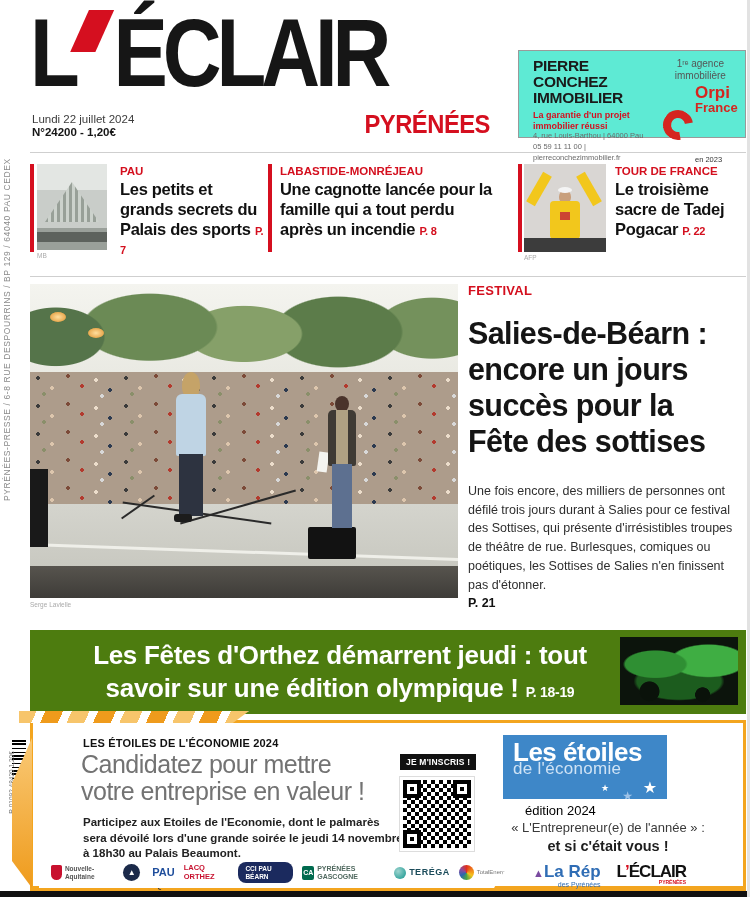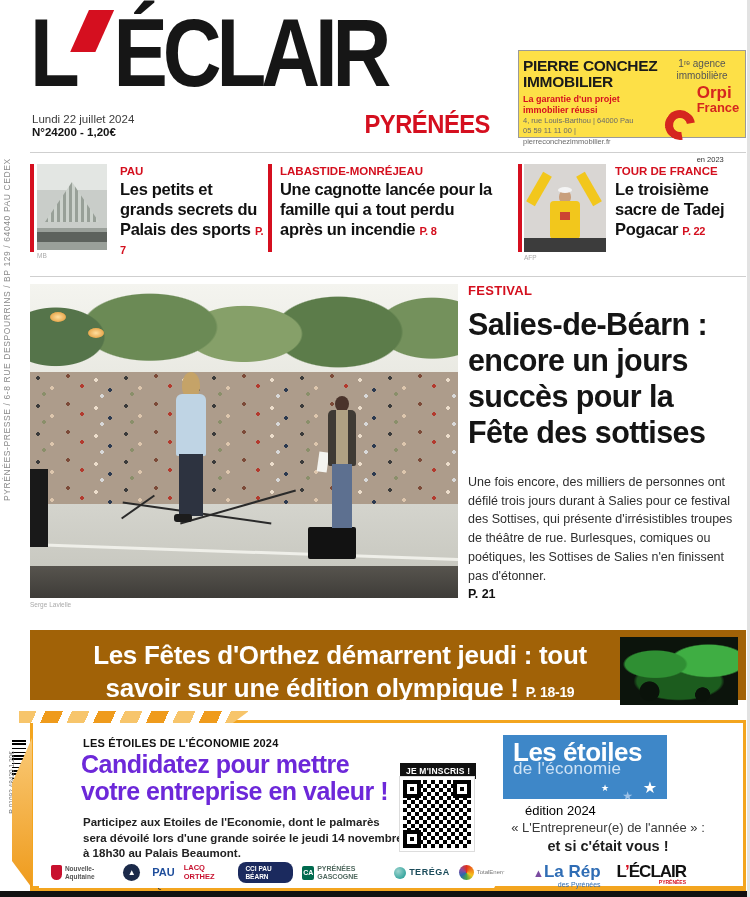--- a/index.html
+++ b/index.html
@@ -23,21 +23,21 @@
     transform:scaleX(.84); transform-origin:left top; white-space:nowrap; }
   .apostrophe { display:inline-block; width:30px; height:42px; background:#d50f1f;
     transform:skewX(-28deg); margin:6px 10px 0 6px; vertical-align:top; }
   .dateline { position:absolute; left:32px; top:113px; font-size:11.5px; color:#3c3c3c; }
   .issue-line { font-weight:700; color:#161616; margin-top:1px; }
   .edition { position:absolute; left:350px; top:110px; width:140px; text-align:right;
     font-size:25px; font-weight:900; color:#d50f1f; letter-spacing:-.5px; transform:scaleX(.95); transform-origin:right top;}
 
   
   .topad { position:absolute; left:518px; top:50px; width:228px; height:88px;
-    border:1px solid #9a9a9a; background:#fde047; padding:7px 4px; display:flex; }
+    border:1px solid #9a9a9a; background:#5eead4; padding:7px 14px; display:flex; }
   .topad-left { width:140px; }
   .topad-name { font-size:15.5px; font-weight:900; line-height:1.03; color:#1a1a1a; letter-spacing:-.3px;}
   .topad-tag { margin-top:4px; font-size:9px; font-weight:700; color:#d50f1f; line-height:1.2; width:130px;}
   .topad-addr { font-size:7.5px; color:#6a6a6a; line-height:1.45; }
   .topad-right { flex:1; text-align:center; }
   .topad-badge { font-size:10px; color:#555; line-height:1.2; }
   .orpi { margin-top:3px; display:flex; align-items:center; justify-content:center; gap:2px;}
   .orpi-c { width:30px; height:30px; border:8px solid #d5261f; border-radius:50%;
     border-right-color:transparent; transform:rotate(35deg); }
   .orpi-txt { text-align:left; }
@@ -111,26 +111,26 @@
   .perfL-jeans { position:absolute; left:149px; top:170px; width:24px; height:62px; background:#2d3340; }
   .perfL-shoe { position:absolute; left:144px; top:230px; width:18px; height:8px; background:#1c1c1c; border-radius:3px; }
   .perfR-head { position:absolute; left:305px; top:112px; width:14px; height:16px; background:#4a332b; border-radius:50%; }
   .perfR-vest { position:absolute; left:298px; top:126px; width:28px; height:56px; background:linear-gradient(90deg,#3f3a34 30%, #b0a183 30% 70%, #3f3a34 70%); border-radius:5px 5px 2px 2px; }
   .perfR-jeans { position:absolute; left:302px; top:180px; width:20px; height:64px; background:#5d7090; }
   .perfR-paper { position:absolute; left:288px; top:168px; width:10px; height:20px; background:#f4f4f0; transform:rotate(8deg); }
   .main-credit { position:absolute; left:30px; top:601px; }
 
   .main-col { position:absolute; left:468px; top:283px; width:278px; }
   .main-kicker { font-size:13px; font-weight:700; color:#d40f1e; letter-spacing:.3px; }
-  .main-headline { margin-top:9px; font-size:30.5px; font-weight:900; color:#151515; line-height:1.18; letter-spacing:-.6px; }
+  .main-headline { margin-top:18px; font-size:30.5px; font-weight:900; color:#151515; line-height:1.18; letter-spacing:-.6px; }
   .main-body { margin-top:22px; font-size:12.5px; color:#2e2e2e; line-height:1.5; }
   .main-pageref { margin-top:2px; font-size:12.5px; font-weight:700; color:#111; }
 
   
-  .banner { position:absolute; left:30px; top:630px; width:716px; height:70px; background:#a16207; }
+  .banner { position:absolute; left:30px; top:630px; width:716px; height:84px; background:#4d7c0f; }
   .banner-text { position:absolute; left:25px; top:9px; width:570px; text-align:center;
     font-size:26px; font-weight:900; color:#fff; line-height:1.25; letter-spacing:-.3px; }
   .banner-page { font-size:14px; font-weight:700; }
   .banner-photo { position:absolute; right:8px; top:7px; width:118px; height:68px; overflow:hidden;
     background:
       radial-gradient(circle 16px at 25% 80%, #0a120a 0 60%, transparent 65%),
       radial-gradient(circle 12px at 70% 85%, #0a120a 0 60%, transparent 65%),
       radial-gradient(ellipse 50px 22px at 30% 40%, #2f8f33 0 60%, transparent 65%),
       radial-gradient(ellipse 60px 26px at 75% 35%, #3fae43 0 60%, transparent 65%),
       radial-gradient(ellipse 70px 30px at 50% 65%, #1c5c1e 0 60%, transparent 65%),
@@ -138,26 +138,26 @@
 
   
   .bottomad { position:absolute; left:30px; top:720px; width:716px; height:172px; background:#fff;
     border:3px solid #f3a51f; border-bottom:6px solid #f3a51f; }
   .ba-stripes { position:absolute; left:-14px; top:-12px; width:230px; height:12px;
     background:repeating-linear-gradient(115deg,#f7c56b 0 16px,#fff 16px 24px,#ef9b1c 24px 40px,#fff 40px 48px);
     clip-path:polygon(0 0,100% 0,93% 100%,0 100%); }
   .ba-wedge { position:absolute; left:-21px; top:15px; width:20px; height:150px;
     background:linear-gradient(#f9c976,#ef9b1c); clip-path:polygon(100% 0,100% 100%,0 82%,0 30%); }
   .ba-kicker { position:absolute; left:50px; top:14px; font-size:11px; font-weight:900; color:#111; letter-spacing:.2px; }
-  .ba-headline { position:absolute; left:48px; top:28px; width:345px; font-size:25px; font-weight:700; color:#6d28d9; line-height:1.08; letter-spacing:-.5px; }
+  .ba-headline { position:absolute; left:48px; top:28px; width:345px; font-size:25px; font-weight:400; color:#737373; line-height:1.08; letter-spacing:-.5px; }
   .ba-body { position:absolute; left:50px; top:92px; width:320px; font-size:11.5px; color:#222; line-height:1.35; }
   .ba-body-bold { font-weight:700; }
   .ba-body-normal { font-weight:400; font-size:11px; color:#333; margin-top:1px; }
   .ba-link { color:#e8871e; font-weight:700; }
-  .ba-qrlabel { position:absolute; left:367px; top:40px; background:#111; color:#fff; font-size:8.5px; font-weight:800; padding:3px 6px; letter-spacing:.2px; }
+  .ba-qrlabel { position:absolute; left:367px; top:31px; background:#111; color:#fff; font-size:8.5px; font-weight:800; padding:3px 6px; letter-spacing:.2px; }
   .ba-qr { position:absolute; left:367px; top:54px; width:74px; height:74px; background:#fff; border:3px solid #fff; box-shadow:0 0 0 1px #ddd;
     background-image:repeating-conic-gradient(#000 0% 25%, #fff 0% 50%); background-size:8px 8px; }
   .qr-eye { position:absolute; width:18px; height:18px; border:4px solid #000; background:#fff; }
   .qr-eye::after { content:""; position:absolute; left:3px; top:3px; width:4px; height:4px; background:#000; }
   .qr-eye.tl { left:0; top:0; } .qr-eye.tr { right:0; top:0; } .qr-eye.bl { left:0; bottom:0; }
   .ba-bluebox { position:absolute; left:470px; top:12px; width:164px; height:64px; background:#3e87c8; overflow:hidden; padding:4px 10px; }
   .ba-blue1 { font-size:26px; font-weight:800; color:#fff; letter-spacing:-.5px; line-height:1.0; }
   .ba-blue2 { font-size:17px; font-weight:400; color:#cfe3f5; margin-top:-6px; letter-spacing:.3px; }
   .star { position:absolute; color:#fff; }
   .s1 { right:10px; bottom:2px; font-size:16px; } .s2 { right:34px; bottom:-4px; font-size:12px; color:#9fc3e8; } .s3 { right:58px; bottom:6px; font-size:9px; }

